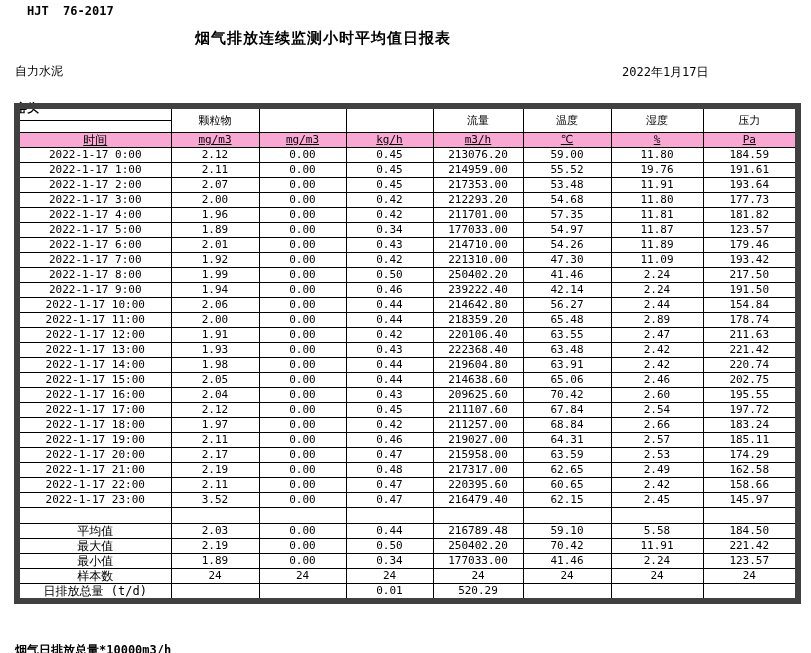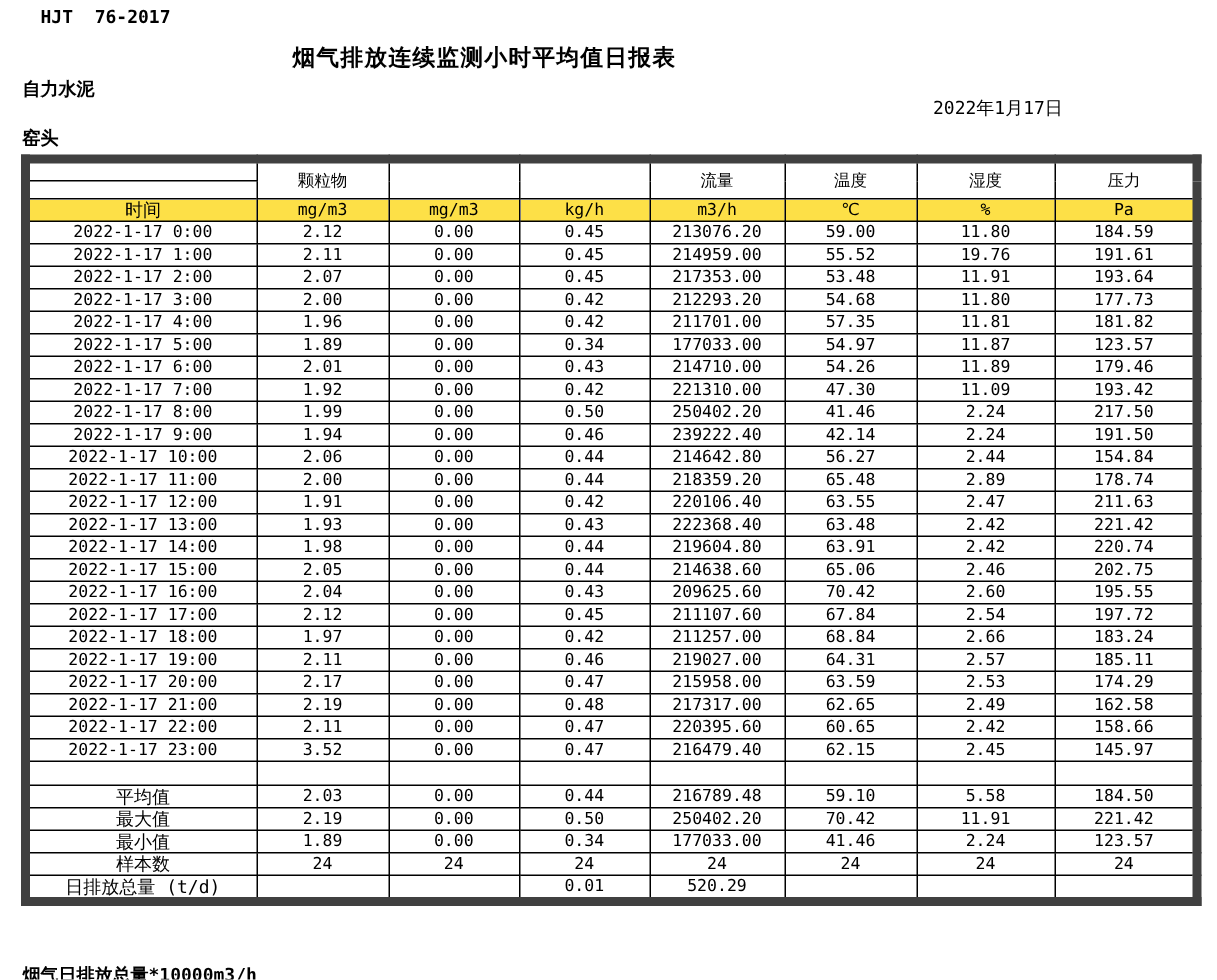--- a/index.html
+++ b/index.html
@@ -12,25 +12,25 @@
   }
   .doc-code {
     position: absolute; left: 15px; top: 4px;
     font-size: 12px; font-weight: bold; white-space: pre; margin-left: 12px;
   }
   .report-title {
     position: absolute; left: 195px; top: 29px;
     font-size: 15px; font-weight: bold; letter-spacing: 1px; text-align: center;
   }
   .company-name {
-    position: absolute; left: 15px; top: 51px;
-    font-size: 12px; font-weight: bold;
+    position: absolute; left: 15px; top: 63px;
+    font-size: 12px; font-weight: normal;
   }
   .station-name {
-    position: absolute; left: 15px; top: 84px;
+    position: absolute; left: 15px; top: 100px;
     font-size: 12px; font-weight: bold;
   }
   .report-date {
     position: absolute; left: 622px; top: 64px;
     font-size: 12px;
   }
   table.report {
     position: absolute; left: 14px; top: 103px;
     width: 781px;
     border-collapse: collapse;
@@ -42,21 +42,21 @@
     padding: 0;
     height: 14px;
     line-height: 14px;
     font-size: 11px;
     text-align: center;
     white-space: pre;
     overflow: hidden;
   }
   tr.header-sub td { height: 11px; line-height: 11px; }
   td.cn { font-size: 12px; }
-  tr.units-row td { background: #fde047; }
+  tr.units-row td { background: #f9a8d4; text-decoration: underline; }
   tr.units-row td.cn { font-size: 12px; }
   tr.spacer-row td { height: 15px; }
   td.time-cell, td.label-cell { font-size: 11px; }
   td.label-cell.cn, td.time-head { font-size: 12px; }
   .footer-note {
     position: absolute; left: 15px; top: 614px;
     font-size: 12px; font-weight: bold; white-space: pre; margin-top: 28px;
   }
   .footer-sign { position: absolute; left: 0; top: 664px; width: 811px; height: 18px; }
   .footer-sign .report-unit {

